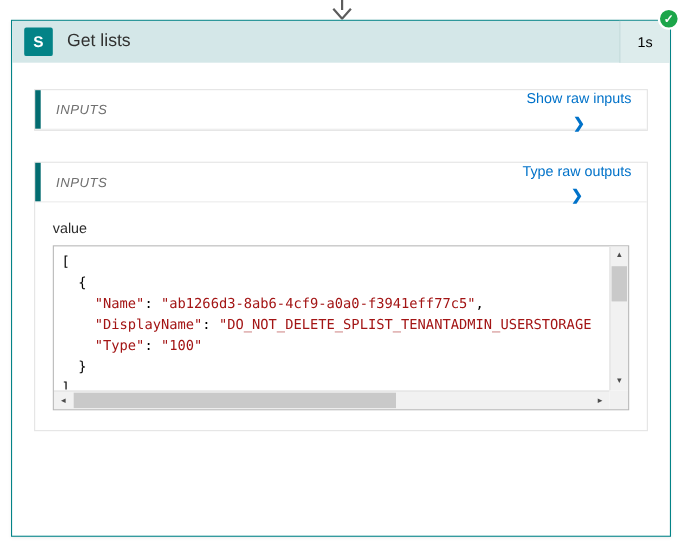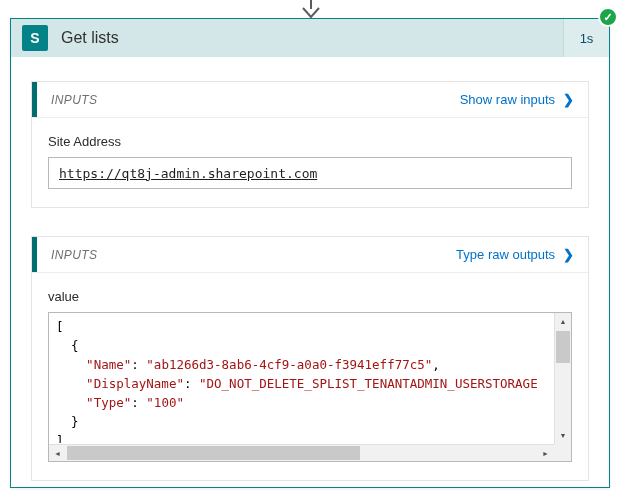--- a/index.html
+++ b/index.html
@@ -39,21 +39,21 @@
     border-radius: 2px;
     flex: 0 0 auto;
   }
   .card-title { margin-left: 13px; font-size: 16px; color: #30302f; }
   .duration {
     margin-left: auto;
     width: 46px; height: 100%;
     background: #ddecec;
     border-left: 1px solid #c2dadb;
     display: flex; align-items: center; justify-content: center;
-    font-size: 13px; color: #0c4a6e; text-align: right;
+    font-size: 13px; color: #000000; text-align: right;
   }
   .status-badge {
     position: absolute;
     left: 598px; top: 7px;
     width: 20px; height: 20px;
     border-radius: 50%;
     background: #1ca64a;
     border: 2px solid #ffffff;
     color: #ffffff;
     display: flex; align-items: center; justify-content: center;
@@ -76,21 +76,21 @@
   .section-header::before {
     content: "";
     position: absolute; left: 0; top: 0; bottom: 0;
     width: 5px; background: #036c70;
   }
   .section-title { font-size: 12px; color: #6f6f6f; letter-spacing: 0.4px; font-style: italic; }
   .raw-link {
     margin-left: auto;
     display: flex; align-items: center; gap: 8px;
     color: #0072c9; font-size: 13px;
-    text-decoration: none; cursor: pointer;
+    text-decoration: none; cursor: pointer; flex-direction: column;
   }
   .raw-link .chev { font-size: 13px; font-weight: bold; line-height: 1; }
 
   .section-body { padding: 16px 16px 18px 16px; }
   .field-label { font-size: 13px; color: #2b2b2b; margin-bottom: 8px; }
   .text-input {
     width: 100%; height: 32px;
     border: 1px solid #b8b8b8;
     padding: 0 10px;
     font-family: "DejaVu Sans Mono", monospace;
@@ -173,24 +173,20 @@
   <div class="card-body">
 
     <div class="section">
       <div class="section-header">
         <span class="section-title">INPUTS</span>
         <a class="raw-link">
           <span>Show raw inputs</span>
           <span class="chev">❯</span>
         </a>
       </div>
-      <div class="section-body">
-        <div class="field-label">Site Address</div>
-        <input class="text-input" type="text" readonly="" value="https://qt8j-admin.sharepoint.com" style="">
-      </div>
     </div>
 
     <div class="section">
       <div class="section-header">
         <span class="section-title">INPUTS</span>
         <a class="raw-link">
           <span>Type raw outputs</span>
           <span class="chev">❯</span>
         </a>
       </div>

